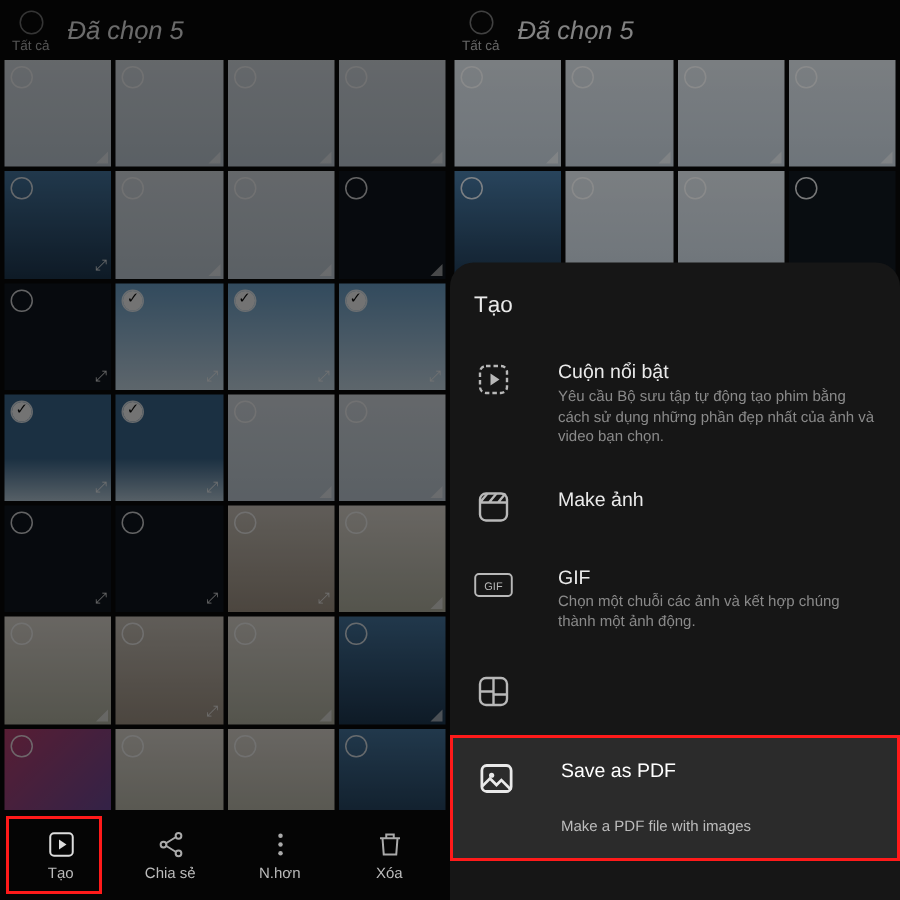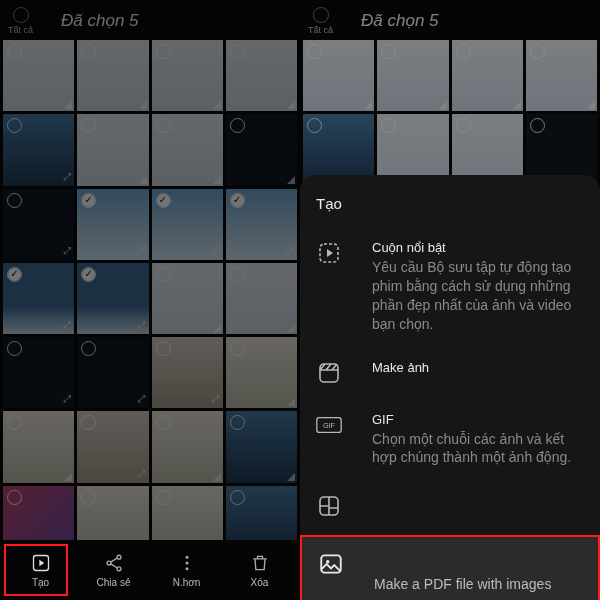--- a/index.html
+++ b/index.html
@@ -23,21 +23,21 @@
     position: absolute;
     inset: 0;
     background: rgba(0,0,0,0.55);
     pointer-events: none;
     z-index: 5;
   }
   .dim-overlay.lighter { background: rgba(0,0,0,0.45); }
   .header {
     display: flex;
     align-items: center;
-    gap: 24px;
+    gap: 8px;
     padding: 6px 8px 4px;
     height: 40px;
   }
   .allcol {
     display: flex;
     flex-direction: column;
     align-items: center;
     gap: 2px;
     font-size: 9px;
     color: #bbb;
@@ -117,21 +117,21 @@
   .sheet h2 { font-size: 15px; font-weight: 500; color: #eaeaea; margin-bottom: 18px; }
   .opt {
     display: flex; gap: 30px; padding: 10px 0 16px;
   }
   .opt .oic {
     width: 26px; height: 26px; flex-shrink: 0; display:flex; align-items:center; justify-content:center;
     color: #b8b8b8;
   }
   .opt .txt { flex: 1; }
   .opt .ttl { font-size: 13px; color: #eaeaea; margin-bottom: 3px; font-weight: 500;}
-  .opt .sub { font-size: 14px; line-height: 1.35; color: #8a8a8a; }
+  .opt .sub { font-size: 10px; line-height: 1.35; color: #8a8a8a; }
   .opt.hl {
     background: #2b2b2b; margin: 0 -16px; padding: 14px 16px;
     border: 2.5px solid #ff1a1a;
   }
   .opt.hl .ttl { color: #fff; }
   .opt.hl .sub { color: #bcbcbc; margin-top: 24px; }
 
   svg { display: block; }
 </style>
 </head>
@@ -404,18 +404,19 @@
 
     <div class="opt hl">
       <div class="oic">
         <svg width="26" height="26" viewBox="0 0 24 24" fill="none" stroke="#eaeaea" stroke-width="1.7">
             <rect x="3" y="4" width="18" height="16" rx="3"></rect>
             <circle cx="9" cy="10" r="1.6" fill="#eaeaea" stroke="none"></circle>
             <path d="M3 17l5-5 4 4 3-3 6 6"></path>
           </svg>
       </div>
       <div class="txt">
+        <div class="ttl">Save as PDF</div>
         <div class="sub">Make a PDF file with images</div>
       </div>
     </div>
 
   </div>
 </div>
 
 </body></html>

